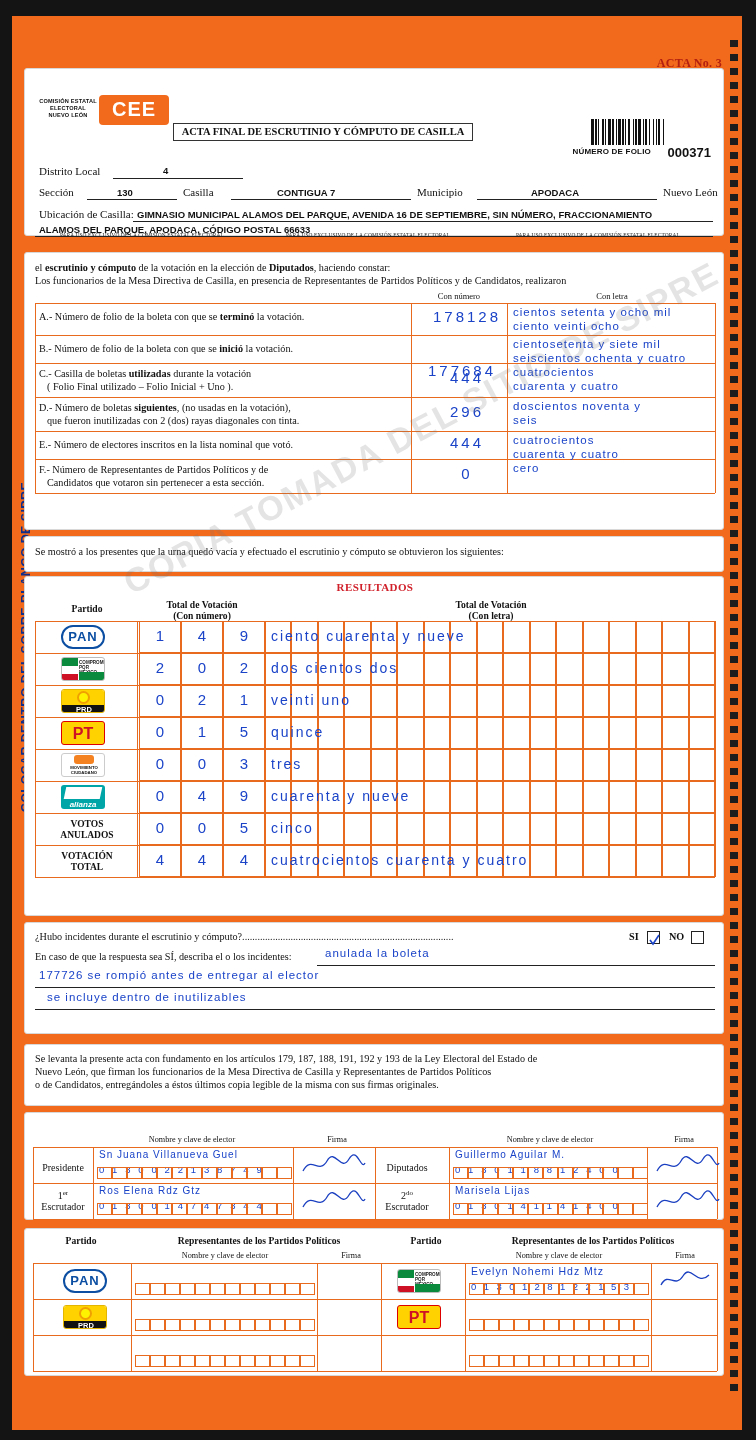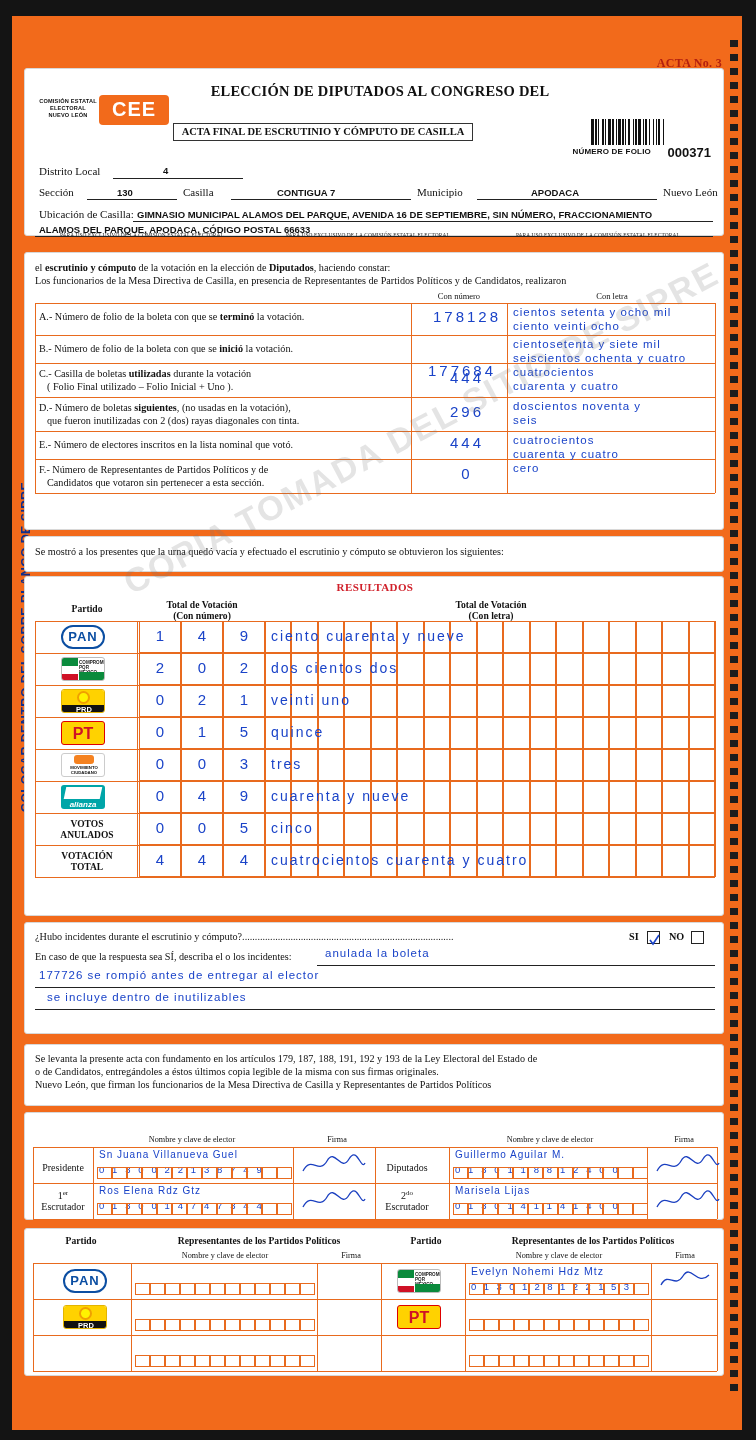--- a/index.html
+++ b/index.html
@@ -280,21 +280,20 @@
 
   <div class="side-text">COLOCAR DENTRO DEL SOBRE BLANCO DE SIPRE</div>
 
   <div class="panel" id="header-panel">
     <div class="cee-logo">
       <div class="cee-text">COMISIÓN ESTATAL ELECTORAL NUEVO LEÓN</div>
       <div class="cee-badge">CEE</div>
     </div>
 
     <div class="title-main">
-      <div>ELECCIÓN DE DIPUTADOS AL CONGRESO DEL</div>
     </div>
 
     <div class="acta-final">ACTA FINAL DE ESCRUTINIO Y CÓMPUTO DE CASILLA</div>
 
     <div class="barcode" id="barcode"><i style="width:3px;"></i><i style="width:1px;background:transparent;"></i><i style="width:2px;"></i><i style="width:1px;background:transparent;"></i><i style="width:1px;"></i><i style="width:3px;background:transparent;"></i><i style="width:2px;"></i><i style="width:1px;background:transparent;"></i><i style="width:1px;"></i><i style="width:2px;background:transparent;"></i><i style="width:3px;"></i><i style="width:1px;background:transparent;"></i><i style="width:2px;"></i><i style="width:2px;background:transparent;"></i><i style="width:1px;"></i><i style="width:1px;background:transparent;"></i><i style="width:3px;"></i><i style="width:1px;background:transparent;"></i><i style="width:2px;"></i><i style="width:1px;background:transparent;"></i><i style="width:1px;"></i><i style="width:2px;background:transparent;"></i><i style="width:2px;"></i><i style="width:3px;background:transparent;"></i><i style="width:1px;"></i><i style="width:1px;background:transparent;"></i><i style="width:2px;"></i><i style="width:1px;background:transparent;"></i><i style="width:3px;"></i><i style="width:2px;background:transparent;"></i><i style="width:1px;"></i><i style="width:1px;background:transparent;"></i><i style="width:2px;"></i><i style="width:2px;background:transparent;"></i><i style="width:1px;"></i><i style="width:3px;background:transparent;"></i><i style="width:1px;"></i><i style="width:2px;background:transparent;"></i><i style="width:1px;"></i><i style="width:1px;background:transparent;"></i><i style="width:2px;"></i><i style="width:3px;background:transparent;"></i><i style="width:1px;"></i><i style="width:2px;background:transparent;"></i></div>
 
     <div class="folio-label">NÚMERO DE FOLIO</div>
     <div class="folio-num">000371</div>
 
     <div class="flabel" style="left:14px; top:96px;">Distrito Local</div>
@@ -651,22 +650,22 @@
     <div class="fline" style="left:292px; top:42px; width:398px;"></div>
     <div class="hw hw-s" style="left:14px; top:46px;">177726 se rompió antes de entregar al elector</div>
     <div class="fline" style="left:10px; top:64px; width:680px;"></div>
     <div class="hw hw-s" style="left:22px; top:68px;">se incluye dentro de inutilizables</div>
     <div class="fline" style="left:10px; top:86px; width:680px;"></div>
   </div>
 
   <div class="panel" id="legal-panel">
     <div class="legal">
       <div>Se levanta la presente acta con fundamento en los artículos 179, 187, 188, 191, 192 y 193 de la Ley Electoral del Estado de</div>
+      <div>Nuevo León, que firman los funcionarios de la Mesa Directiva de Casilla y Representantes de  Partidos Políticos</div>
       <div>o de Candidatos, entregándoles a éstos últimos copia legible de la misma con sus firmas originales.</div>
-      <div>Nuevo León, que firman los funcionarios de la Mesa Directiva de Casilla y Representantes de  Partidos Políticos</div>
     </div>
   </div>
 
   <div class="panel" id="mesa-panel">
     <div class="mesa-h" style="left:72px; top:22px; width:190px;">Nombre y clave de elector</div>
     <div class="mesa-h" style="left:272px; top:22px; width:80px;">Firma</div>
     <div class="mesa-h" style="left:430px; top:22px; width:190px;">Nombre y clave de elector</div>
     <div class="mesa-h" style="left:626px; top:22px; width:66px;">Firma</div>
     <div id="mesa-body">
         <div class="hline" style="left:8px;top:34px;width:684px;"></div>

